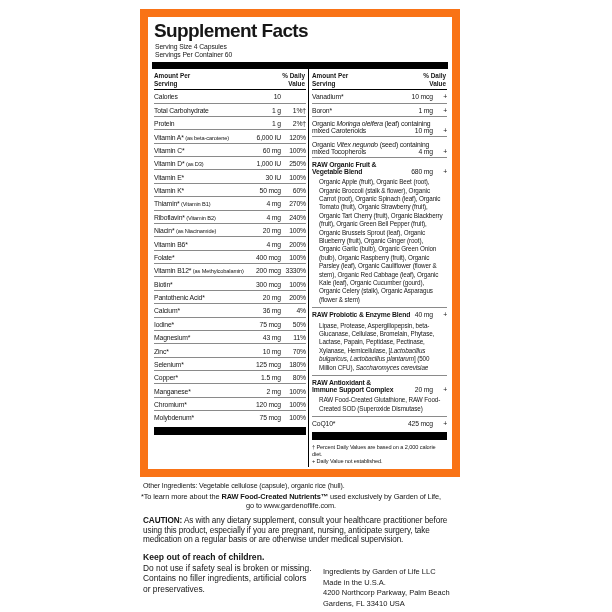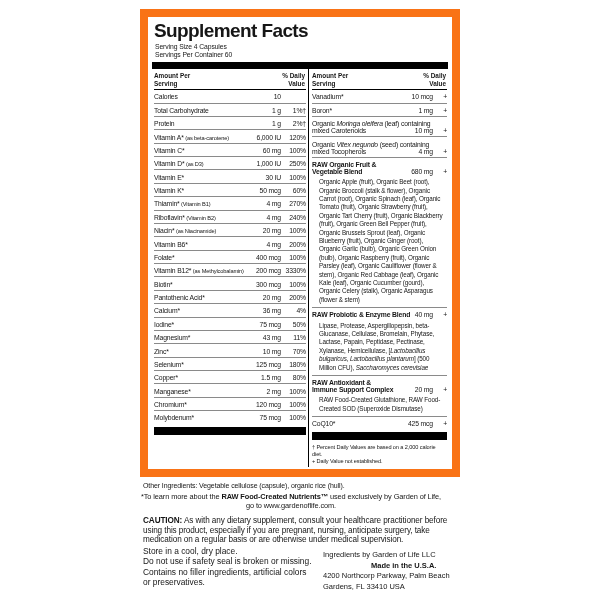--- a/index.html
+++ b/index.html
@@ -275,26 +275,26 @@
               <div class="">+ Daily Value not established.</div>
             </div>
           </div>
       </div>
     </div>
   </div>
 
   <p class="other-ing"><span>Other Ingredients: Vegetable cellulose (capsule), organic rice (hull).</span></p>
   <p class="tm-note"><span>*To learn more about the </span><span style="font-weight: bold;">RAW Food-Created Nutrients™</span><span> used exclusively by Garden of Life, go to www.gardenoflife.com.</span></p>
   <p class="caution"><span style="font-weight: bold; text-align: right;">CAUTION:</span><span> As with any dietary supplement, consult your healthcare practitioner before using this product, especially if you are pregnant, nursing, anticipate surgery, take medication on a regular basis or are otherwise under medical supervision.</span></p>
+  <p class="keepout">Keep out of reach of children.</p>
 
   <div class="bottom">
     <div class="bleft">
-      <div>Store in a cool, dry place.</div>
       <div>Do not use if safety seal is broken or missing. Contains no filler ingredients, artificial colors or preservatives.</div>
     </div>
     <div class="bright">
-      <div><span>Ingredients by Garden of Life LLC </span><span style="font-weight: bold; margin-left: 48px;">Made in the U.S.A.</span></div>
+      <div><span>Ingredients by Garden of Life LLC </span><span style="font-weight: normal;">Made in the U.S.A.</span></div>
       <div>4200 Northcorp Parkway, Palm Beach Gardens, FL 33410 USA</div>
 
     </div>
   </div>
 
 </div>
 
 </body></html>

